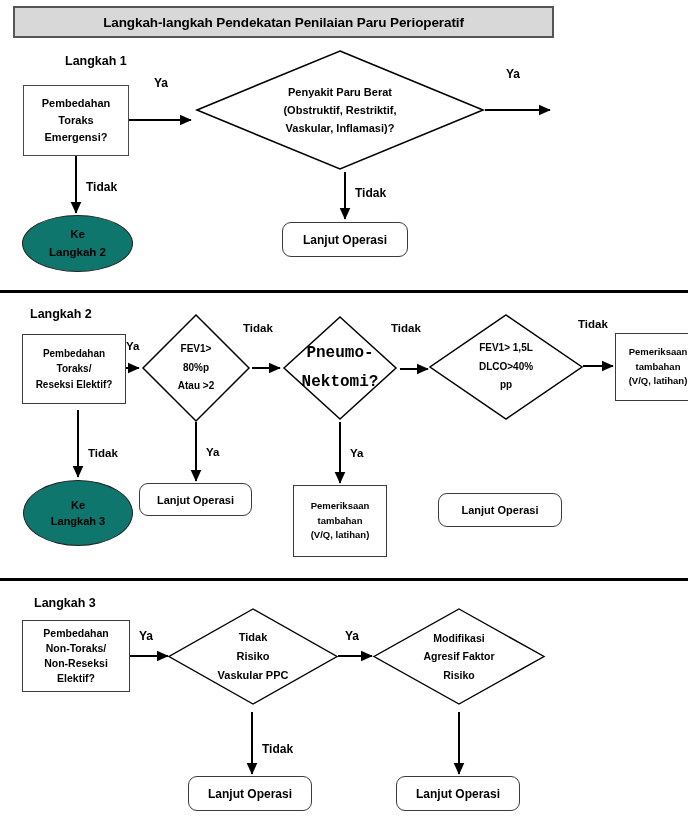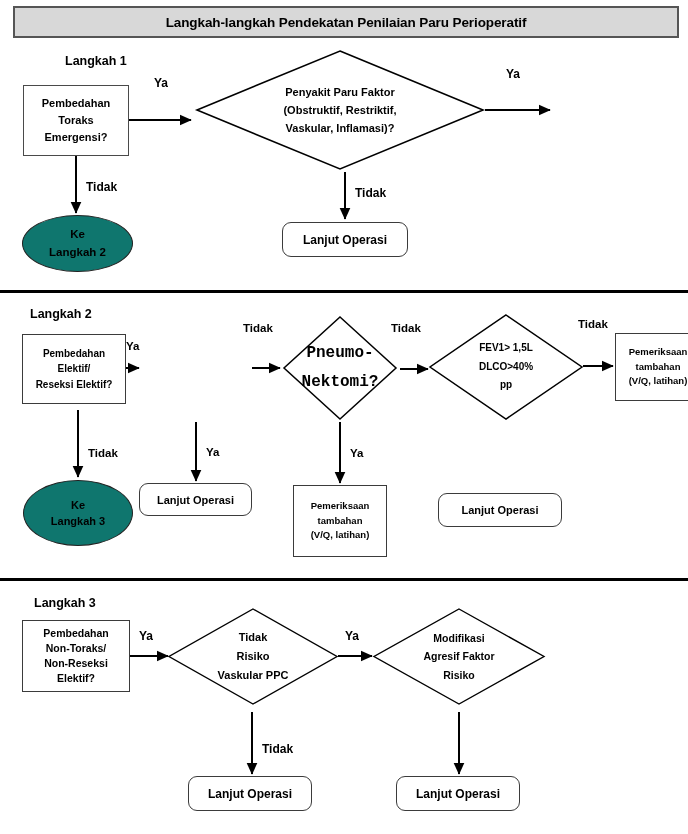--- a/index.html
+++ b/index.html
@@ -15,21 +15,21 @@
     width: 688px;
     height: 834px;
     background: #ffffff;
     overflow: hidden;
   }
   
   .title-bar {
     position: absolute;
     left: 13px;
     top: 6px;
-    width: 666px;
+    width: 541px;
     height: 32px;
     background: #d8d8d8;
     border: 2px solid #555555;
     box-sizing: border-box;
     display: flex;
     align-items: center;
     justify-content: center;
   }
   .title-bar span {
     font-size: 13.5px;
@@ -209,21 +209,21 @@
   </div>
 
   <div class="edge-label" style="left:154px; top:76px;">Ya</div>
   <div class="edge-label" style="left:86px; top:180px;">Tidak</div>
 
   <div class="node-diamond" style="left:196px; top:50px; width:288px; height:120px;">
     <svg width="288" height="120" viewBox="0 0 288 120">
       <polygon points="144,1 287,60 144,119 1,60" fill="#ffffff" stroke="#000000" stroke-width="1.6"></polygon>
     </svg>
     <div class="dtext">
-      <span class="line-txt">Penyakit Paru Faktor</span>
+      <span class="line-txt">Penyakit Paru Berat</span>
       <span class="line-txt">(Obstruktif, Restriktif,</span>
       <span class="line-txt">Vaskular, Inflamasi)?</span>
     </div>
   </div>
 
   <div class="edge-label" style="left:506px; top:67px;">Ya</div>
   <div class="edge-label" style="left:355px; top:186px;">Tidak</div>
 
 
   <div class="node-round" style="left:282px; top:222px; width:126px; height:35px;">
@@ -234,27 +234,37 @@
     <span class="line-txt">Ke</span>
     <span class="line-txt">Langkah 2</span>
   </div>
 
   <div class="divider" style="top:290px;"></div>
 
   <div class="step-label" style="left:30px; top:307px;">Langkah 2</div>
 
   <div class="node-rect thin" style="left:22px; top:334px; width:104px; height:70px; font-size:10px;">
     <span class="line-txt">Pembedahan</span>
-    <span class="line-txt">Elektif/</span>
+    <span class="line-txt">Toraks/</span>
     <span class="line-txt">Reseksi Elektif?</span>
   </div>
 
   <div class="edge-label" style="left:126px; top:340px; font-size:11.5px;">Ya</div>
   <div class="edge-label" style="left:88px; top:447px; font-size:11.5px;">Tidak</div>
 
+  <div class="node-diamond" style="left:142px; top:314px; width:108px; height:108px;">
+    <svg width="108" height="108" viewBox="0 0 108 108">
+      <polygon points="54,1 107,54 54,107 1,54" fill="#ffffff" stroke="#000000" stroke-width="1.5"></polygon>
+    </svg>
+    <div class="dtext" style="font-size:10px; line-height:1.85;">
+      <span class="line-txt">FEV1&gt;</span>
+      <span class="line-txt">80%p</span>
+      <span class="line-txt">Atau &gt;2</span>
+    </div>
+  </div>
 
   <div class="edge-label" style="left:243px; top:322px; font-size:11.5px;">Tidak</div>
   <div class="edge-label" style="left:206px; top:446px; font-size:11.5px;">Ya</div>
 
   <div class="node-diamond" style="left:283px; top:316px; width:114px; height:104px;">
     <svg width="114" height="104" viewBox="0 0 114 104">
       <polygon points="57,1 113,52 57,103 1,52" fill="#ffffff" stroke="#000000" stroke-width="1.5"></polygon>
     </svg>
     <div class="dtext" style="font-size:16px; line-height:1.8;font-family:Liberation Mono, monospace;">
       <span class="line-txt">Pneumo-</span>

